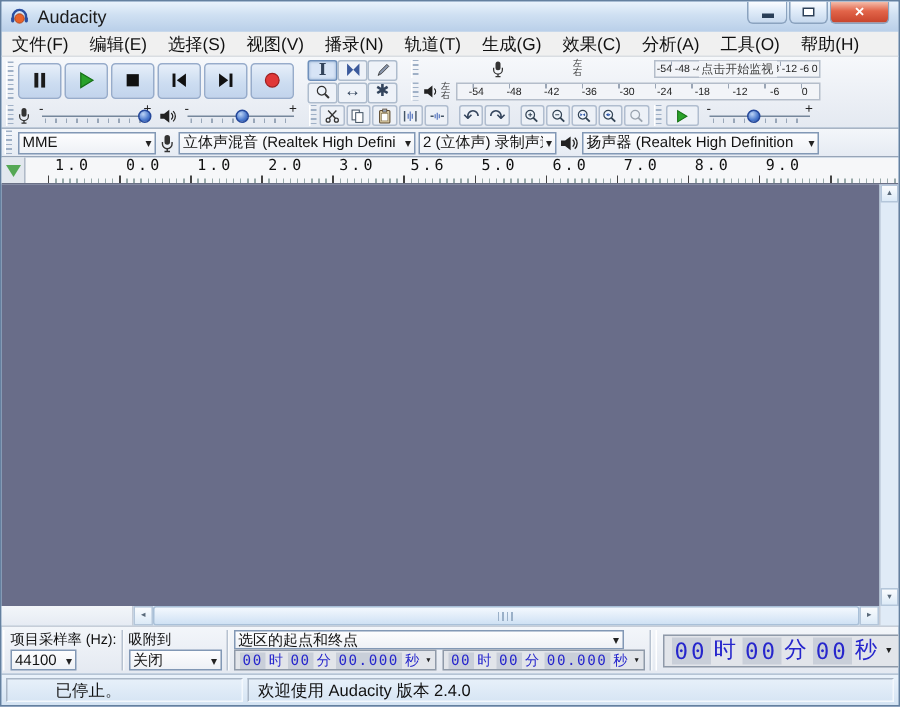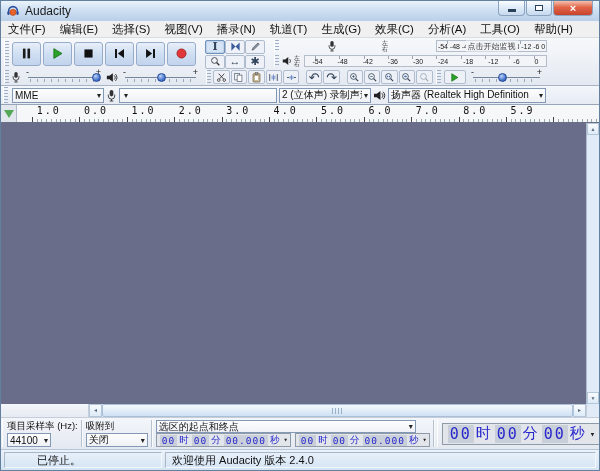--- a/index.html
+++ b/index.html
@@ -404,20 +404,21 @@
       <span class="carr">▾</span>
     </span>
     <span class="m-icon">
       <svg viewBox="0 0 12 14" width="11" height="13">
           <rect x="4" y="1" width="4" height="7" rx="2" fill="#333"></rect>
           <path d="M2.5 6v1.5a3.5 3.5 0 0 0 7 0V6" fill="none" stroke="#333"></path>
           <path d="M6 11v2M4 13h4" stroke="#333" fill="none"></path>
         </svg>
       </span>
     <span class="combo c-rec">
+      <span class="cval">立体声混音 (Realtek High Defini</span>
       <span class="carr">▾</span>
     </span>
     <span class="combo c-ch">
       <span class="cval">2 (立体声) 录制声道</span>
       <span class="carr">▾</span>
     </span>
     <span class="m-icon">
       <svg viewBox="0 0 14 12" width="13" height="11">
           <path d="M1 4h3l4-3v10L4 8H1z" fill="#222"></path>
           <path d="M9.5 3.5a3.2 3.2 0 0 1 0 5M11 2a5.5 5.5 0 0 1 0 8" fill="none" stroke="#222"></path>
@@ -432,26 +433,26 @@
   <div class="rulerbar">
     <span class="pinarea">
       <span class="pin"></span>
     </span>
     <div class="ruler-nums">
         <span class="ruler-num">1.0</span>
         <span class="ruler-num">0.0</span>
         <span class="ruler-num">1.0</span>
         <span class="ruler-num">2.0</span>
         <span class="ruler-num">3.0</span>
-        <span class="ruler-num">4.0</span>
+        <span class="ruler-num">5.6</span>
         <span class="ruler-num">5.0</span>
         <span class="ruler-num">6.0</span>
         <span class="ruler-num">7.0</span>
         <span class="ruler-num">8.0</span>
-        <span class="ruler-num">5.9</span>
+        <span class="ruler-num">9.0</span>
       </div>
     <div class="ruler-ticks"></div>
   </div>
 
   <div class="trackarea">
     <div class="vscroll">
       <span class="sbtn">
           <span style="font-size:5px;">▲</span>
         </span>
       <span class="sbtn">

